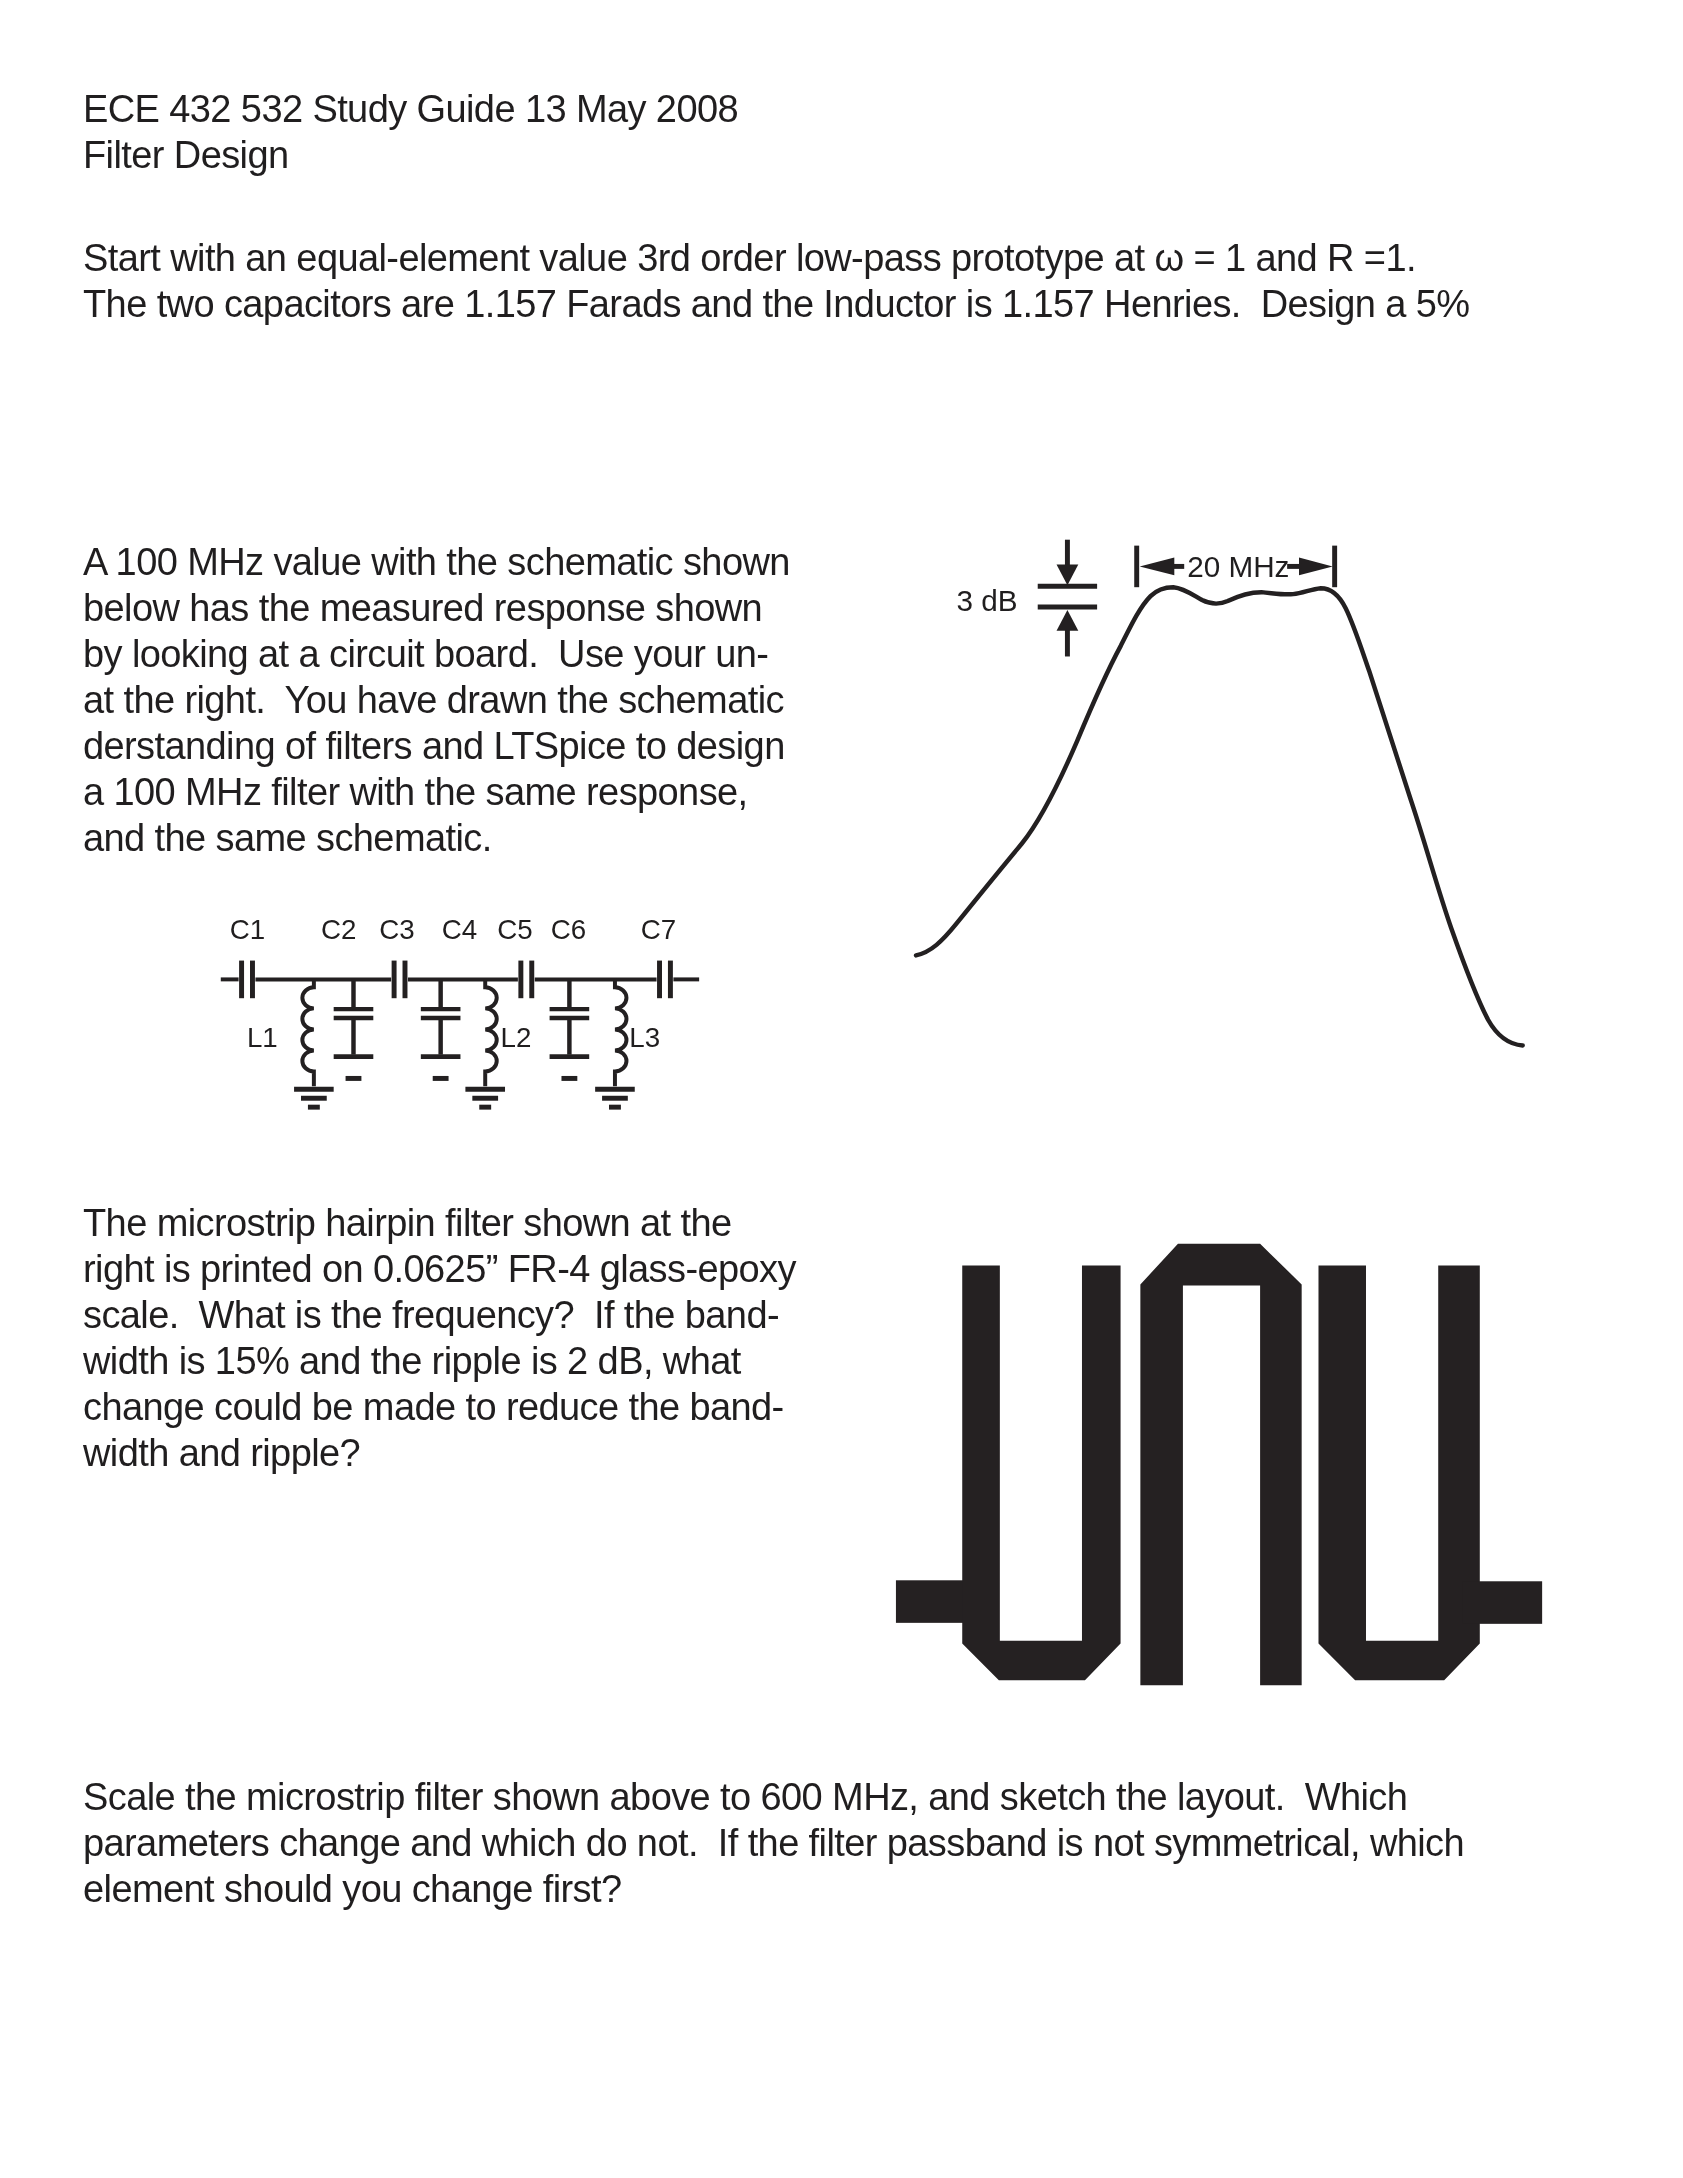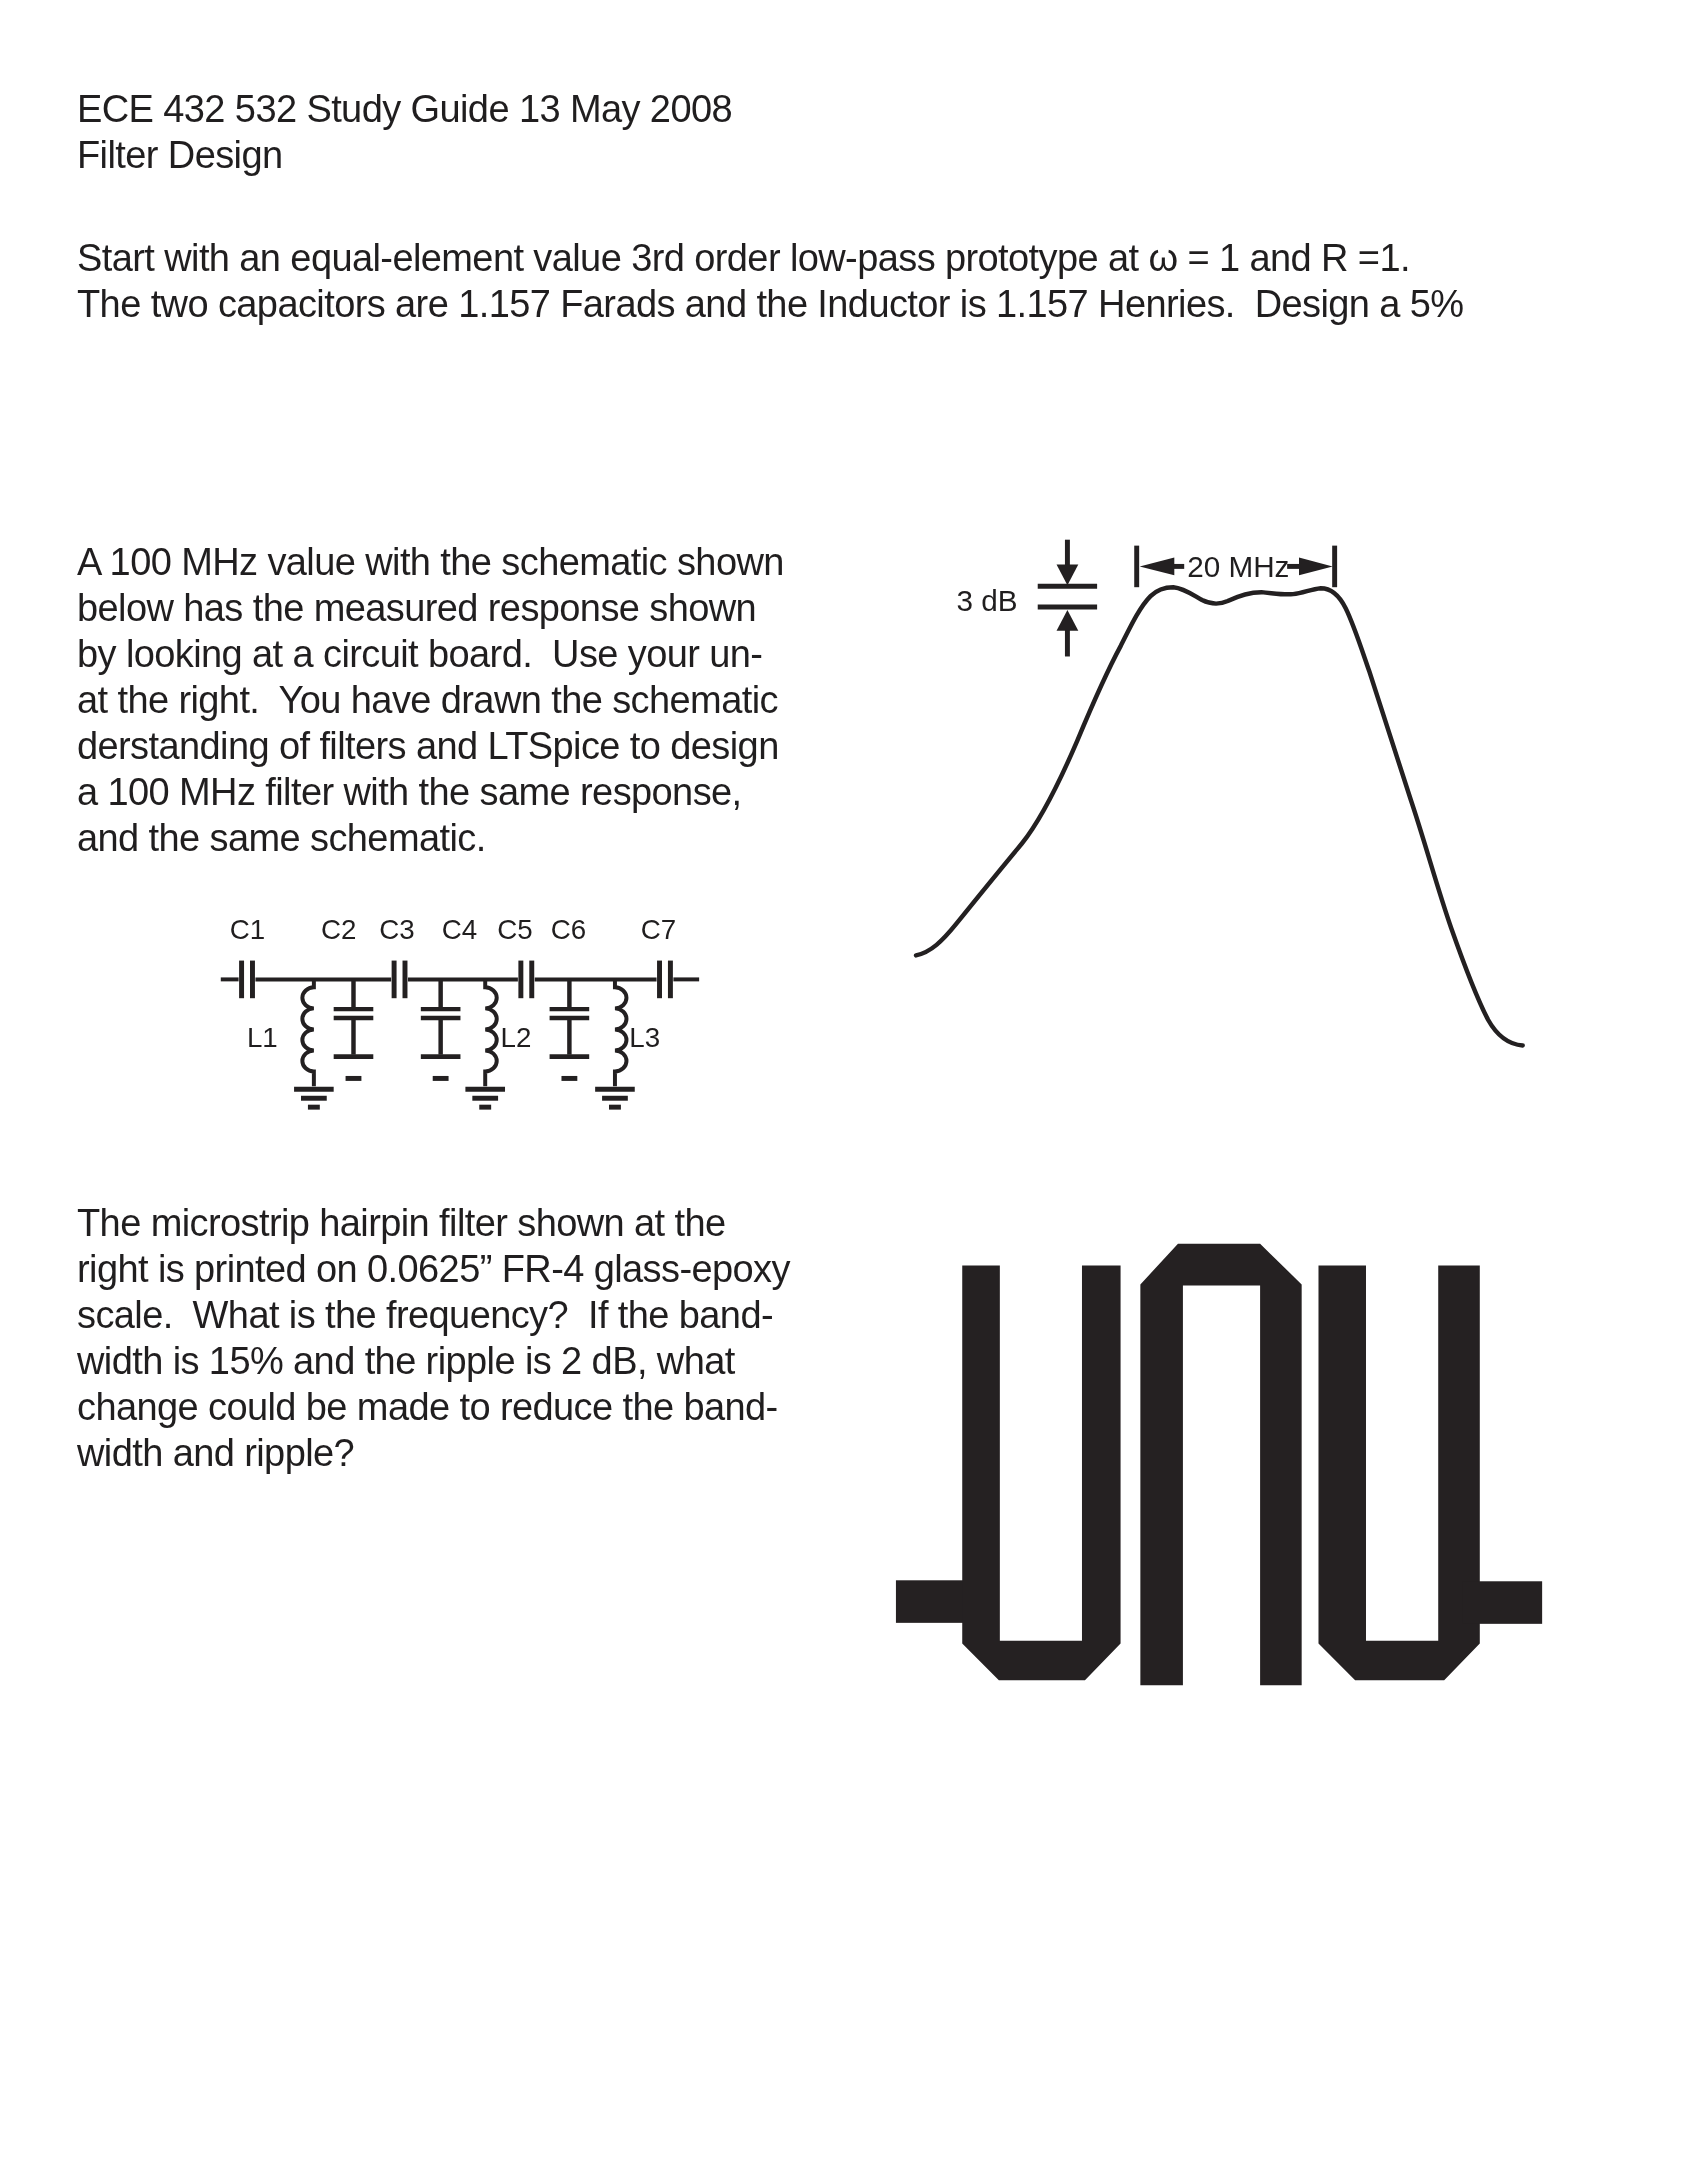--- a/index.html
+++ b/index.html
@@ -1,19 +1,19 @@
 <!DOCTYPE html>
 <html><head>
 <meta charset="utf-8">
 <style>
   html,body{margin:0;padding:0;background:#e8e8e8;}
   .page{position:relative;width:1683px;height:2178px;background:#ffffff;overflow:hidden;
         font-family:"Liberation Sans", sans-serif;color:#201e1f;}
   .tblock{position:absolute;left:77px;font-size:38px;line-height:46px;letter-spacing:-0.6px;}
-  .ln{white-space:pre;}
+  .ln{white-space:pre;margin-left:6px;}
   svg{position:absolute;overflow:visible;}
   svg text{font-family:"Liberation Sans", sans-serif;fill:#201e1f;}
   .sk{stroke:#232021;fill:none;}
 </style>
 </head>
 <body>
 
 <div class="page">
 
   <div class="tblock" style="top:86px;">
@@ -169,15 +169,20 @@
       <path d="M 972,1278 L 1010,1278 L 1010,1657 L 1093,1657 L 1093,1278 L 1132,1278
                L 1132,1660 L 1096,1697 L 1009,1697 L 972,1660 Z"></path>
       <path d="M 1152,1297 L 1190,1256 L 1273,1256 L 1315,1297 L 1315,1702 L 1273,1702
                L 1273,1298 L 1195,1298 L 1195,1702 L 1152,1702 Z"></path>
       <path d="M 1332,1278 L 1380,1278 L 1380,1657 L 1453,1657 L 1453,1278 L 1495,1278
                L 1495,1660 L 1459,1697 L 1369,1697 L 1332,1660 Z"></path>
       <rect x="1478" y="1597" width="80" height="43"></rect>
     </g>
   </svg>
 
+  <div class="tblock" style="top:1774px;">
+    <div class="ln">Scale the microstrip filter shown above to 600 MHz, and sketch the layout.  Which</div>
+    <div class="ln">parameters change and which do not.  If the filter passband is not symmetrical, which</div>
+    <div class="ln">element should you change first?</div>
+  </div>
 
 </div>
 
 
 </body></html>

